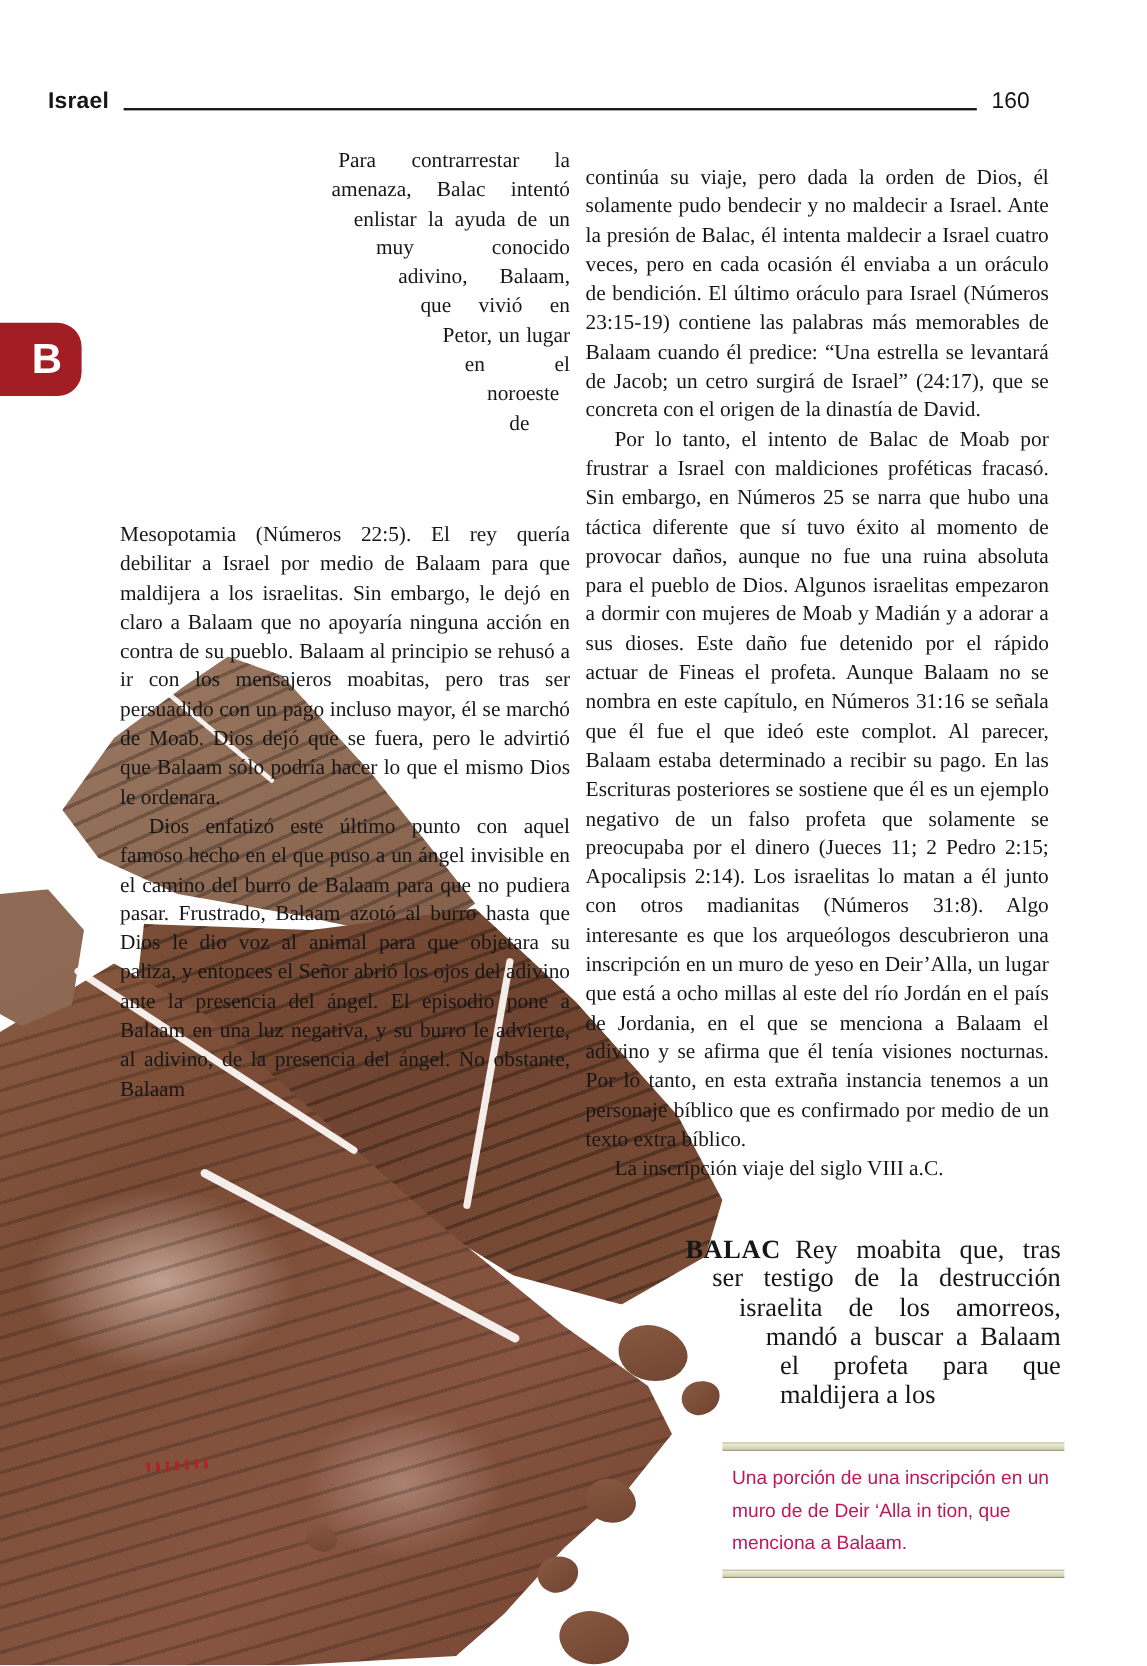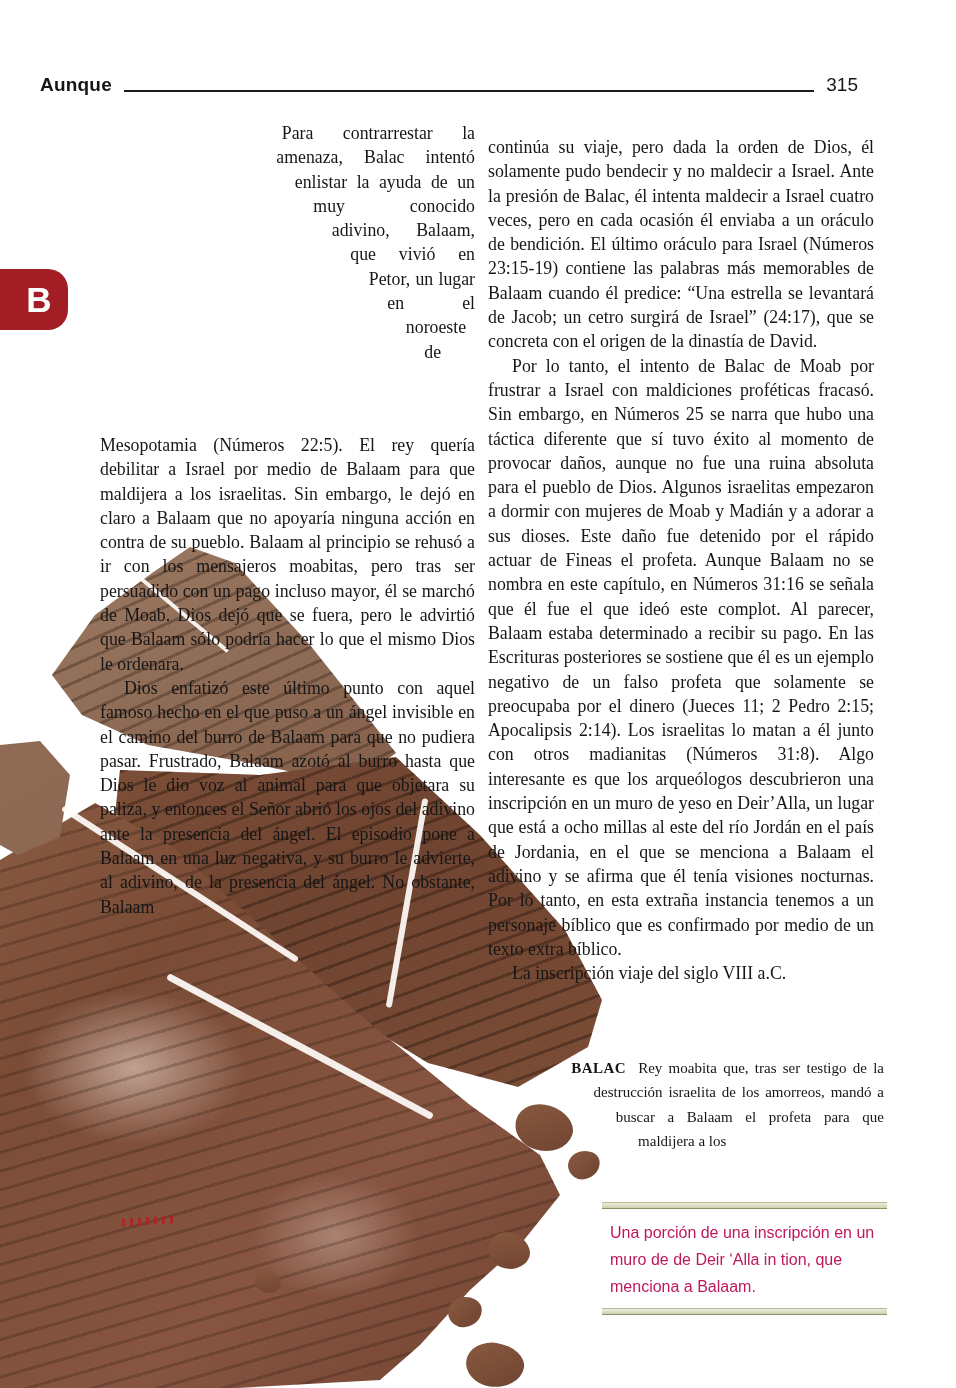--- a/index.html
+++ b/index.html
@@ -48,22 +48,22 @@
   .col-left{left:100px;width:375px;}
   .col-right{left:488px;width:386px;margin-top:14px;}
   
   .wrap-shape-left{
     float:left;width:362px;height:302px;margin-top:433px;
     shape-outside:polygon(0 0,128px 0,358px 302px,0 302px);
     shape-margin:9px;
   }
   
   .entry{
-    position:absolute;left:498px;top:1056px;width:386px;
-    font-size:15px;line-height:24.3px;text-align:justify;z-index:2;
+    position:absolute;left:498px;top:1029px;width:386px;
+    font-size:22px;line-height:24.3px;text-align:justify;z-index:2;
   }
   .entry-shape{
     float:left;width:152px;height:122px;
     shape-outside:polygon(0 0,40px 0,152px 122px,0 122px);
     shape-margin:8px;
   }
   .entry-term{font-weight:bold;letter-spacing:.5px;margin-right:12px;}
   
   .caption{
     position:absolute;left:602px;top:1202px;width:285px;z-index:2;
@@ -122,23 +122,23 @@
   .redmark{
     position:absolute;left:122px;top:672px;width:56px;height:8px;
     transform:rotate(-4deg);
     background:repeating-linear-gradient(90deg, rgba(178,32,32,.85) 0 3px, rgba(178,32,32,0) 3px 8px);
   }
 </style>
 </head>
 <body>
 
 <div class="header">
-  <span class="header-title">Aunque</span>
+  <span class="header-title">Israel</span>
   <span class="header-rule"></span>
-  <span class="header-page">315</span>
+  <span class="header-page">160</span>
 </div>
 
 <div class="alpha-tab">
   <span>B</span>
 </div>
 
 <div class="figure">
   <div class="pc pcA"></div>
   <div class="pc pcB"></div>
   <div class="pc pcC"></div>

